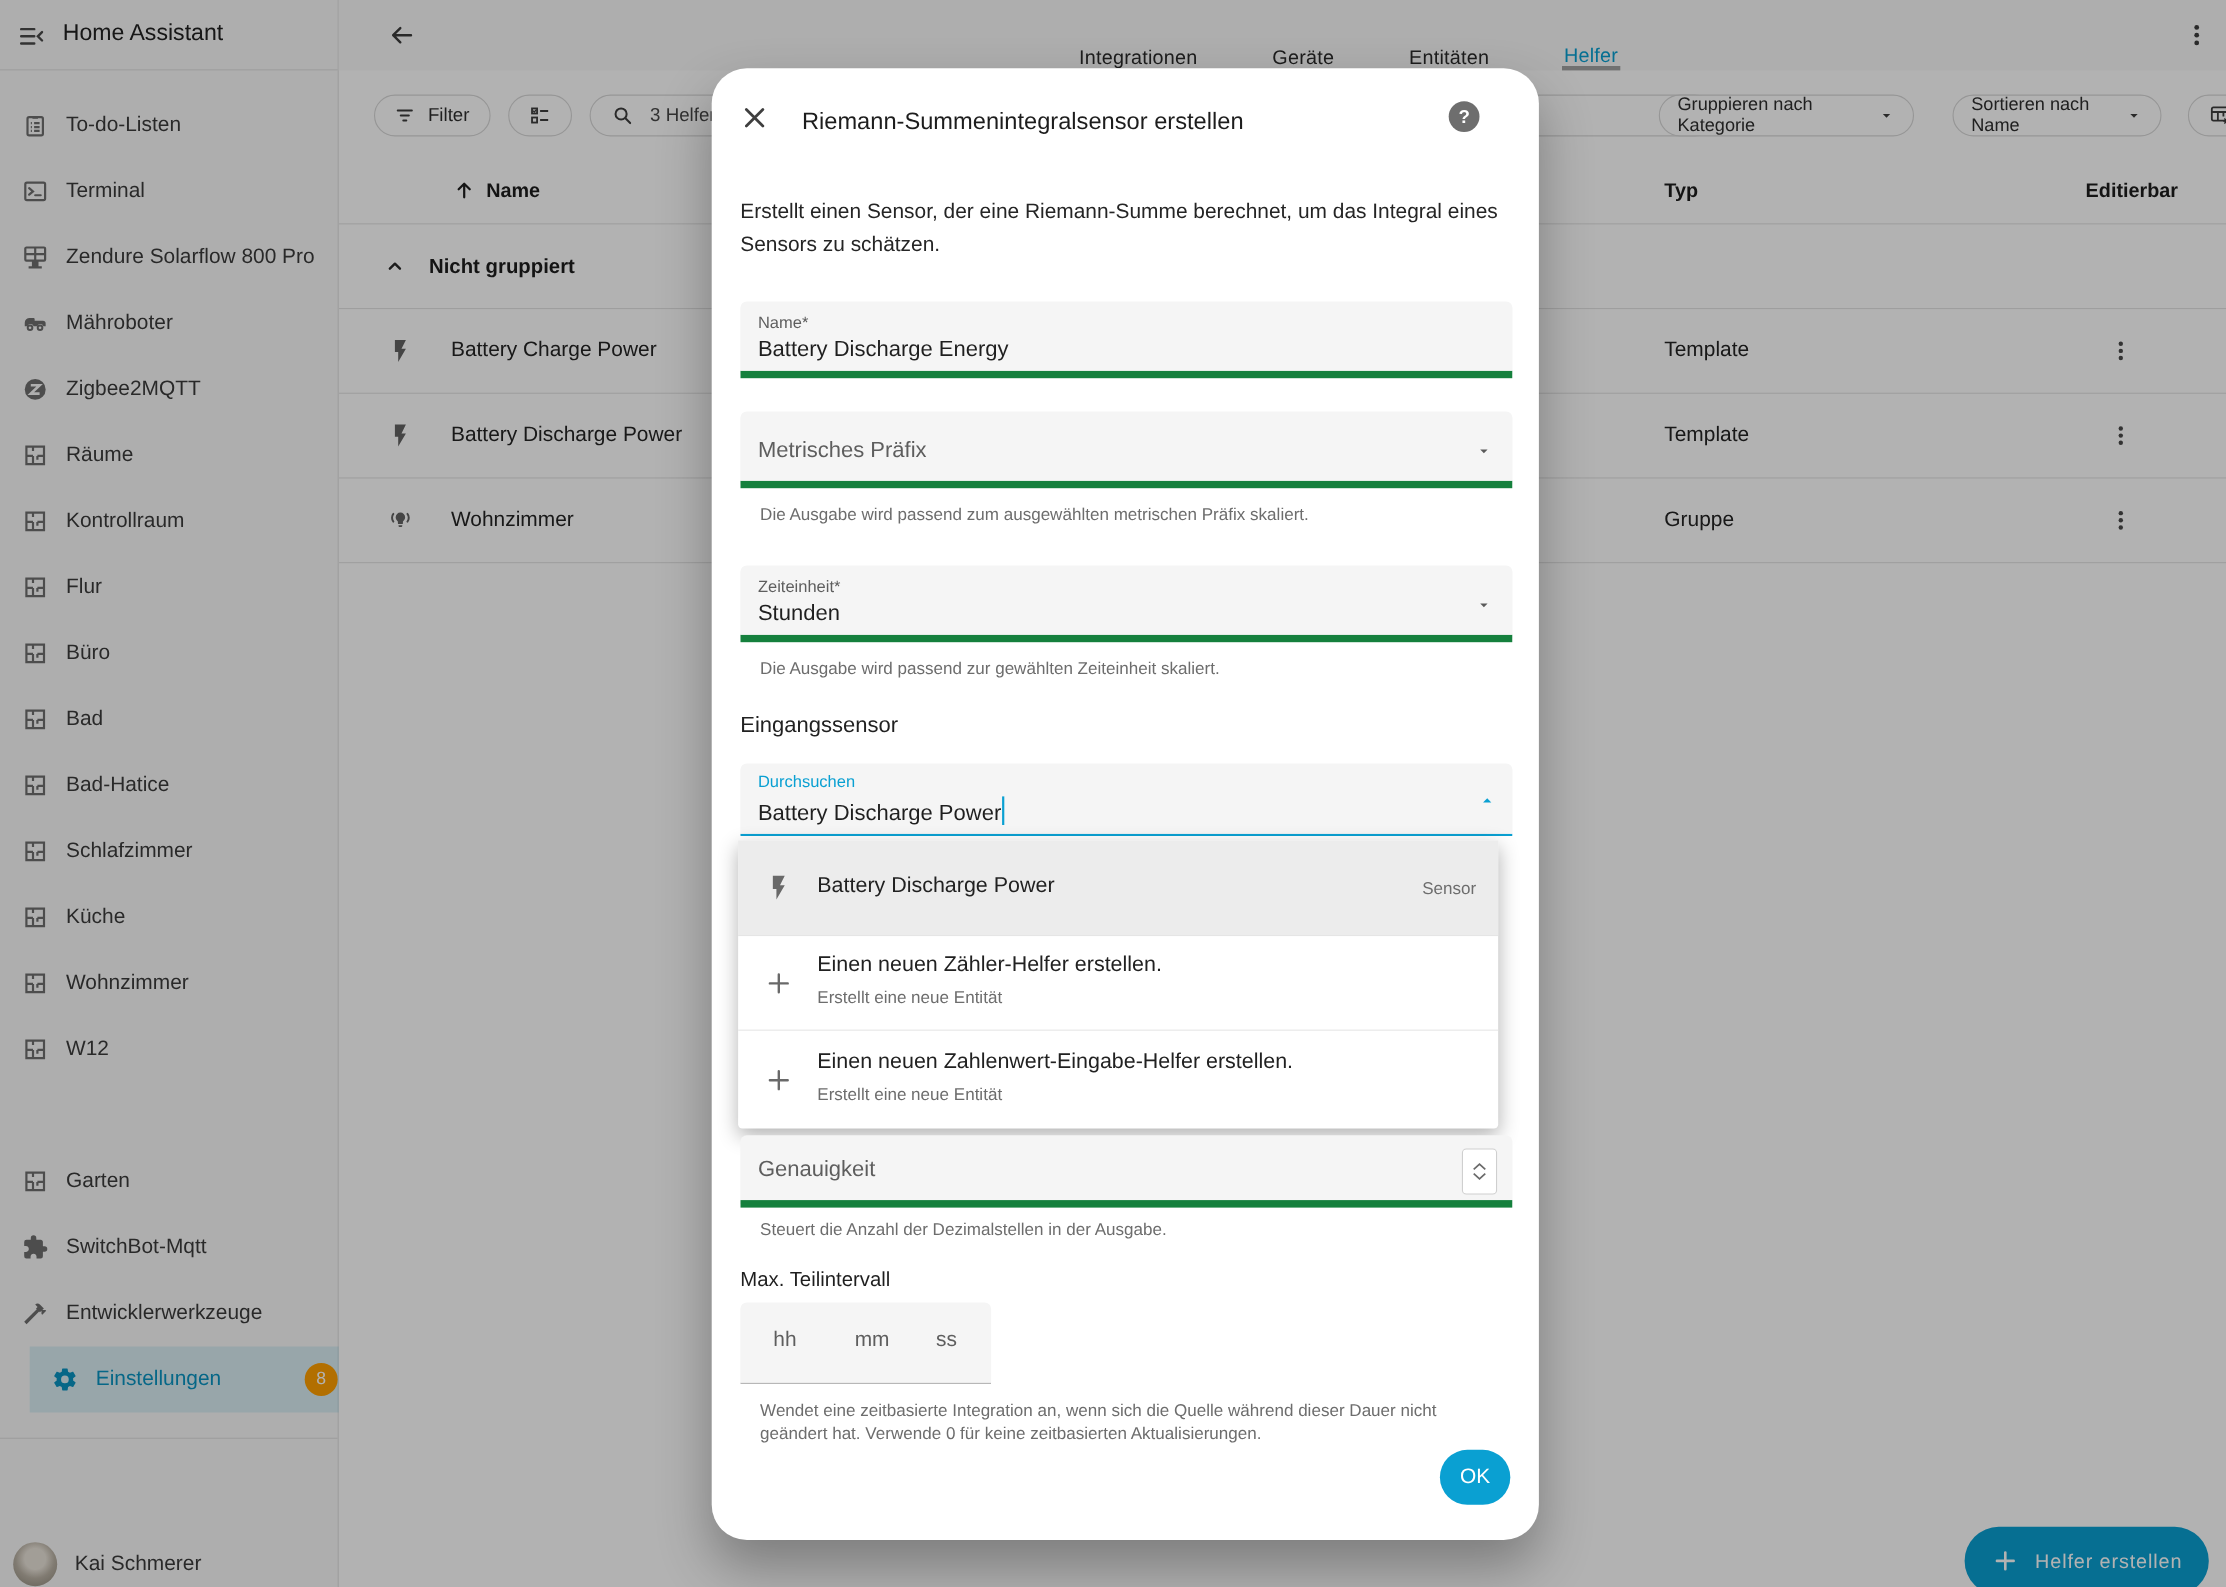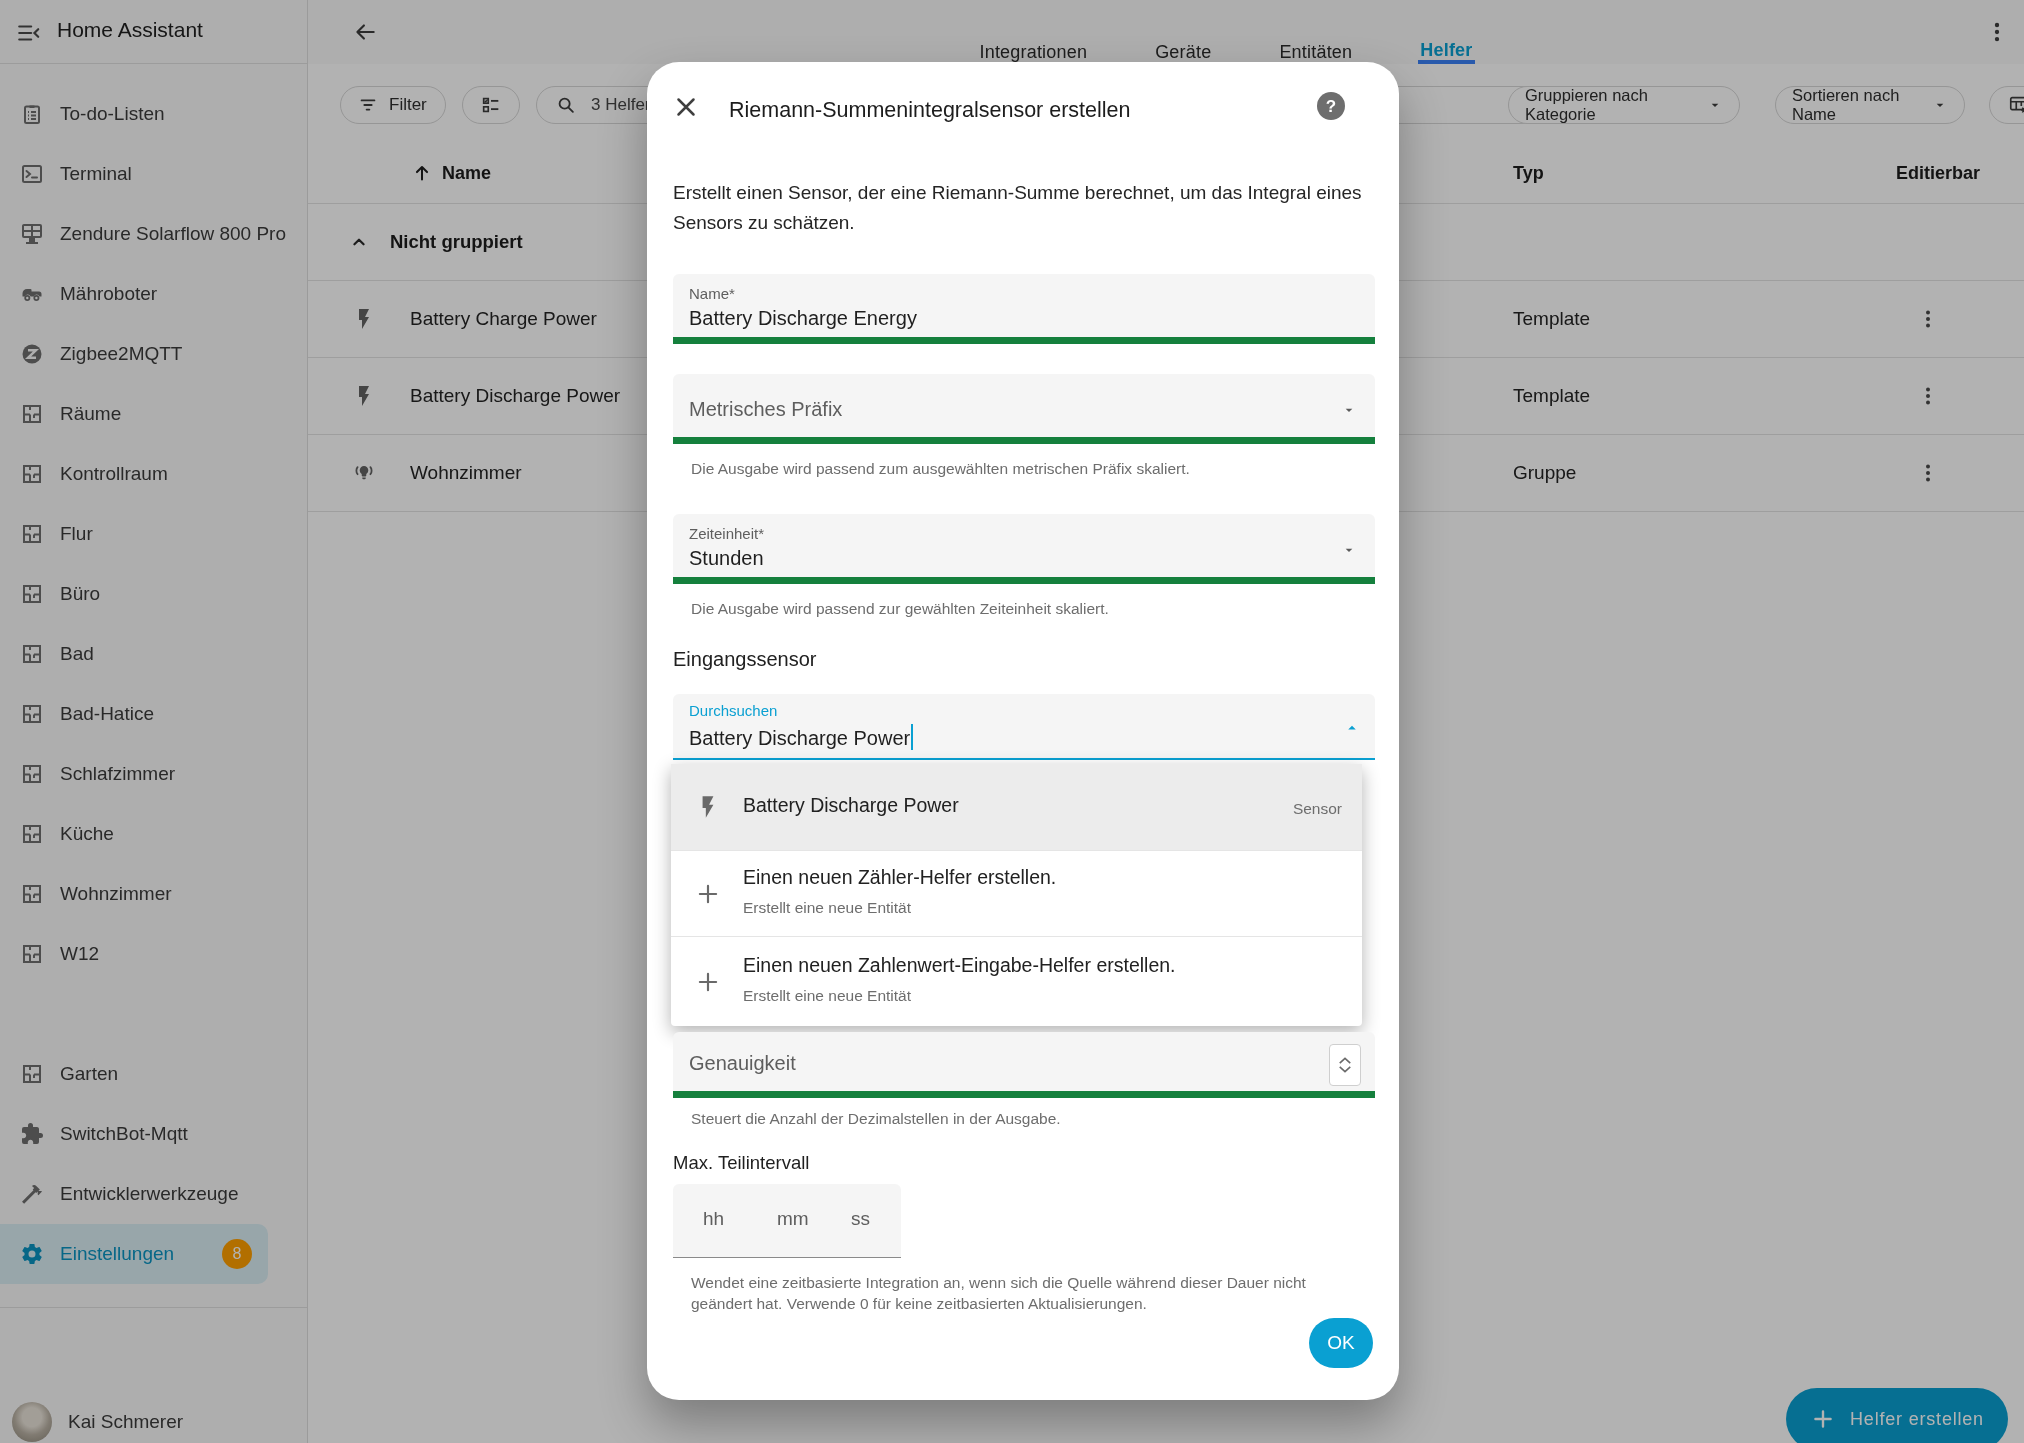--- a/index.html
+++ b/index.html
@@ -8,34 +8,34 @@
   #app { position:relative; width:2024px; height:1443px; overflow:hidden; background:#fff; }
   .abs { position:absolute; }
 
   
   #sidebar { position:absolute; left:0; top:0; width:308px; height:1443px; background:#fafafa; border-right:1px solid #dedede; z-index:1; }
   .sb-head { position:absolute; left:0; top:0; width:100%; height:64px; border-bottom:1px solid #e0e0e0; }
   .sb-title { position:absolute; left:57px; top:18px; font-size:21px; color:#212121; }
   .sb-item { position:absolute; left:0; width:100%; height:60px; display:flex; align-items:center; padding-left:20px; }
   .sb-item .ico { width:24px; height:24px; color:#6f6f6f; flex:0 0 24px; }
   .sb-item .lbl { margin-left:16px; font-size:19px; font-weight:500; color:#3c3c3c; white-space:nowrap; }
-  .sb-item.active { background:rgba(10,160,210,0.13); border-radius:0 10px 10px 0; width:268px; }
+  .sb-item.active { background:rgba(10,160,210,0.13); border-radius:0 10px 10px 0; width:296px;margin-left:27px; }
   .sb-item.active .ico, .sb-item.active .lbl { color:#0a94c2; }
   .badge { position:absolute; right:16px; top:50%; transform:translateY(-50%); width:30px; height:30px; border-radius:50%;
            background:#ffa000; color:#fff; font-size:16px; display:flex; align-items:center; justify-content:center; }
   .sb-divider { position:absolute; left:0; top:1307px; width:100%; border-top:1px solid #e0e0e0; }
   .avatar { width:40px; height:40px; border-radius:50%; flex:0 0 40px; margin-left:-8px;
             background:radial-gradient(circle at 50% 38%, #e8e2d8 0 30%, #b9b1a4 55%, #8d8779 100%); }
 
   
   #main { position:absolute; left:308px; top:0; width:1716px; height:1443px; background:#fff; z-index:1; }
   #topbar { position:absolute; left:0; top:0; width:100%; height:64px; background:#fafafa; }
   .tabs { position:absolute; left:0; top:0; width:100%; height:64px; display:flex; justify-content:center; align-items:stretch; gap:64px; padding-left:120px; }
   .tab { display:flex; align-items:center; font-size:18px; color:#2a2a2a; letter-spacing:.2px; padding:4px 2px;margin-top:40px; }
-  .tab.active { color:#0aa0d2; font-weight:700; border-bottom:4px solid #3b82f6; }
+  .tab.active { color:#0aa0d2; font-weight:400; border-bottom:4px solid #a3a3a3; }
 
   .pill { position:absolute; height:38px; border:1px solid #d7d7d7; border-radius:19px; background:#fff; display:flex; align-items:center; font-size:17px; color:#2e2e2e; }
   .pill .ico { width:22px; height:22px; color:#3d3d3d; }
 
   .thead { position:absolute; font-size:18px; font-weight:700; color:#1d1d1d; }
   .divline { position:absolute; left:0; width:100%; border-top:1px solid #e3e3e3; }
   .row-label { position:absolute; font-size:19px; color:#242424; }
   .row-ico { position:absolute; width:24px; height:24px; color:#636363; }
   .kebab { position:absolute; width:24px; height:24px; color:#4a4a4a; }
 

